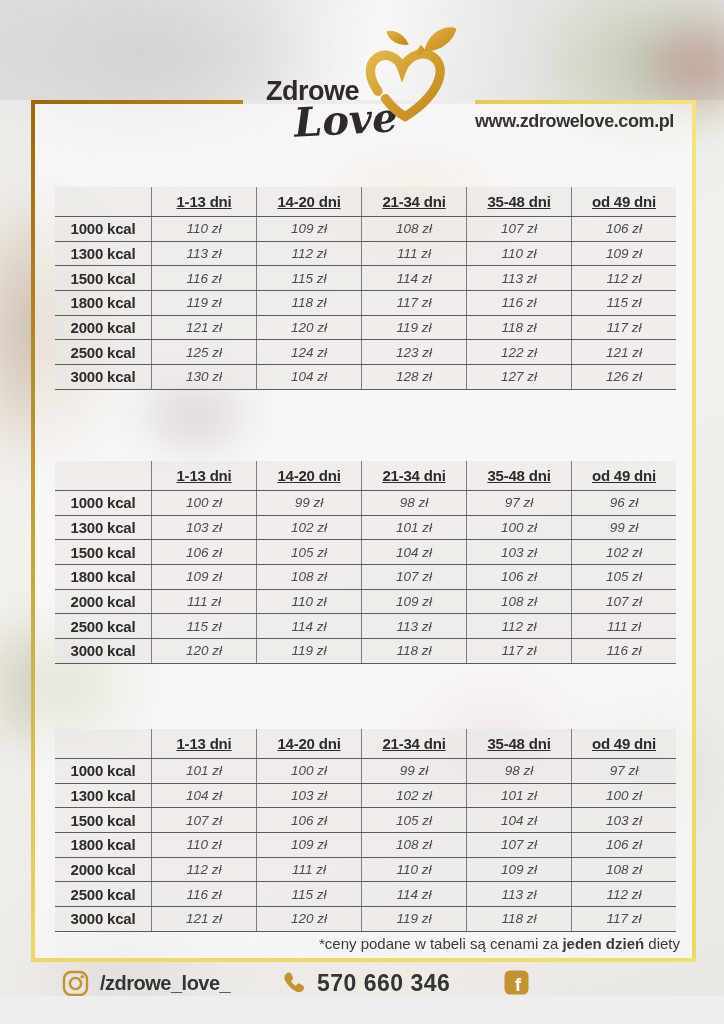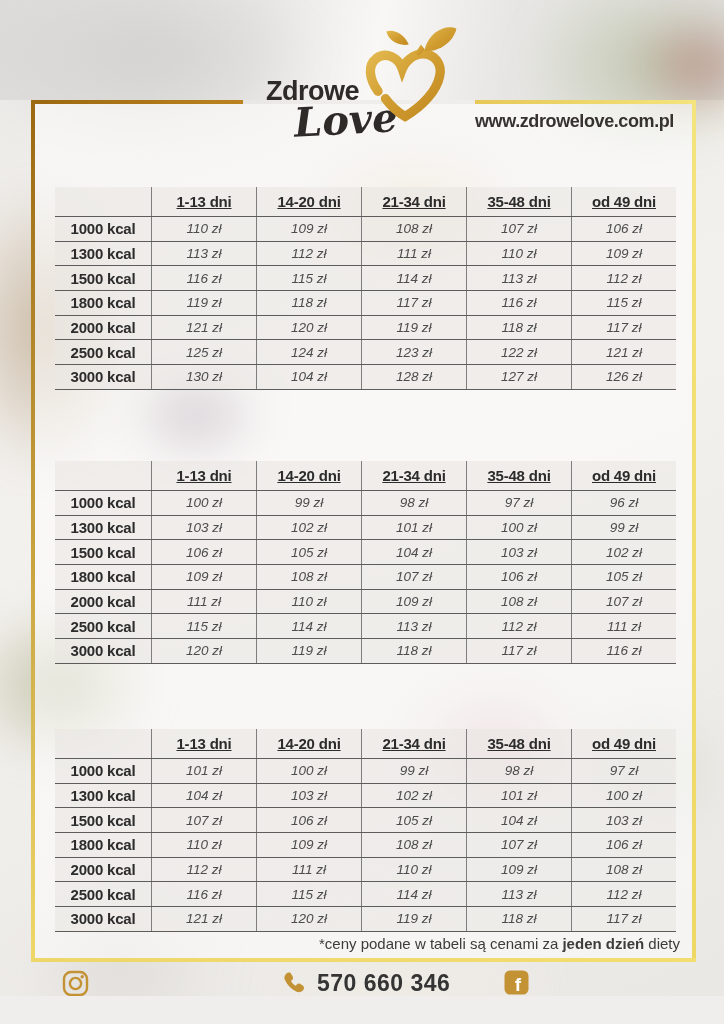--- a/index.html
+++ b/index.html
@@ -606,20 +606,21 @@
   <div class="price-note"><span>*ceny podane w tabeli są cenami za </span><b>jeden dzień</b><span> diety</span></div>
 
   <div class="contact c-ig">
     <span class="icon-box">
       <svg width="27" height="27" viewBox="0 0 27 27">
         <rect x="2" y="2" width="23" height="23" rx="7" fill="none" stroke="#c39234" stroke-width="2.4"></rect>
         <circle cx="13.5" cy="13.5" r="5.6" fill="none" stroke="#c39234" stroke-width="2.4"></circle>
         <circle cx="20.2" cy="6.8" r="1.7" fill="#c39234"></circle>
       </svg>
     </span>
+    <span class="contact-text">/zdrowe_love_</span>
   </div>
 
   <div class="contact c-ph">
     <span class="icon-box">
       <svg width="26" height="26" viewBox="0 0 28 28">
         <path d="M7.2 3.1 C9.2 1.1 12 1.4 13 3.4 L14.7 6.4 C15.5 7.9 15.1 9.6 13.8 10.7 L12.8 11.5 C13.8 13.9 15.9 16 18.3 17 L19.2 15.9 C20.3 14.6 22 14.2 23.5 15.1 L26.3 16.8 C28.2 17.9 28.4 20.7 26.4 22.6 C24.4 24.5 21.6 25 19.2 23.9 C12.9 21.1 8.4 16.5 5.6 10.2 C4.5 7.8 5.1 5.1 7.2 3.1 Z" fill="#c39234" transform="scale(0.93)"></path>
       </svg>
     </span>
     <span class="contact-text">570 660 346</span>
   </div>

